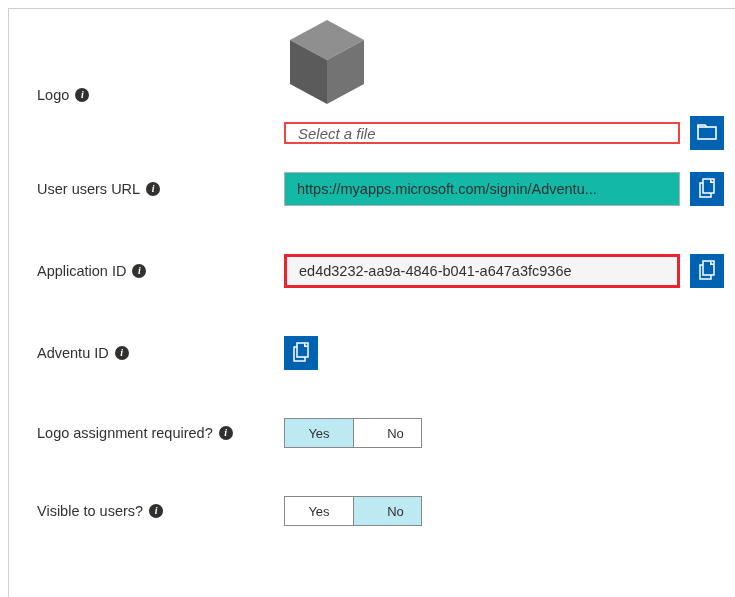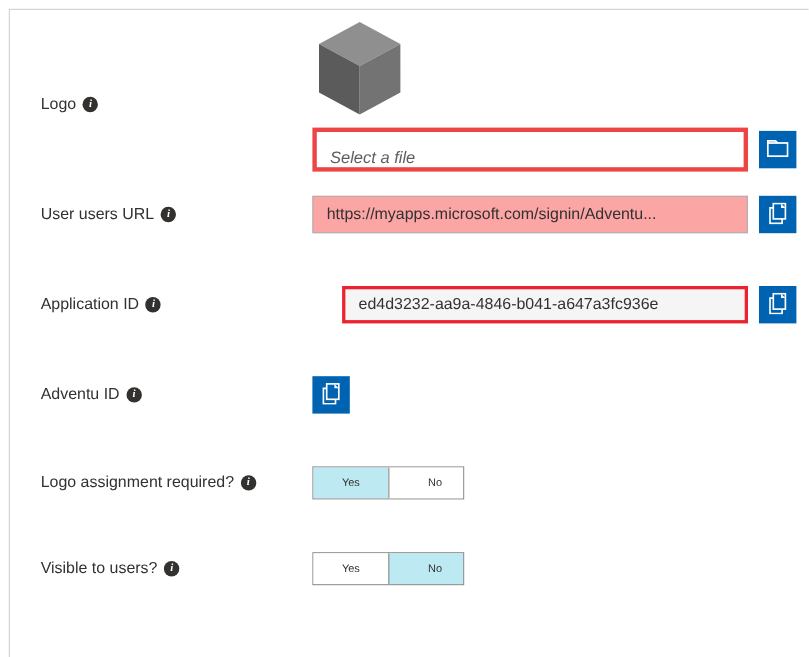--- a/index.html
+++ b/index.html
@@ -75,70 +75,69 @@
       font-size: 0;
     }
     .file-select-row {
       display: flex;
       align-items: center;
       gap: 10px;
       width: 100%;
     }
     .file-select-input {
       flex: 1;
-      height: 40px;
-      border: 4px solid #ef4444;
+      height: 22px;
+      border: 2px solid #ef4444;
       padding: 0 12px;
       font-style: italic;
       color: #605e5c;
       font-size: 15px;
       background: #fff;
       display: flex;
-      align-items: flex-end;
+      align-items: center;
     }
     .icon-button {
       width: 34px;
       height: 34px;
       background: #0063b1;
       display: flex;
       align-items: center;
       justify-content: center;
       cursor: pointer;
       flex-shrink: 0;
     }
     .readonly-field {
       flex: 1;
       height: 34px;
       border: 1px solid #b0b0b0;
-      background: #fca5a5;
+      background: #14b8a6;
       padding: 0 12px;
       font-size: 14.5px;
       color: #323130;
       display: flex;
       align-items: center;
       white-space: nowrap;
       overflow: hidden;
       text-overflow: ellipsis;
     }
     .readonly-field.highlighted {
       border: 3px solid #eb2330;
       background: #f5f5f5;
-      margin-left: 27px;
     }
     .toggle-group {
       display: flex;
       border: 1px solid #8a8886;
       height: 30px;
     }
     .toggle-option {
       width: 68px;
       display: flex;
       align-items: center;
       justify-content: center;
-      font-size: 10px;
+      font-size: 13px;
       cursor: pointer;
       background: #fff;
       text-align: center;
     }
     .toggle-option + .toggle-option {
       border-left: 1px solid #8a8886;
       padding-left: 16px;
     }
     .toggle-option.selected {
       background: #bde9f3;

